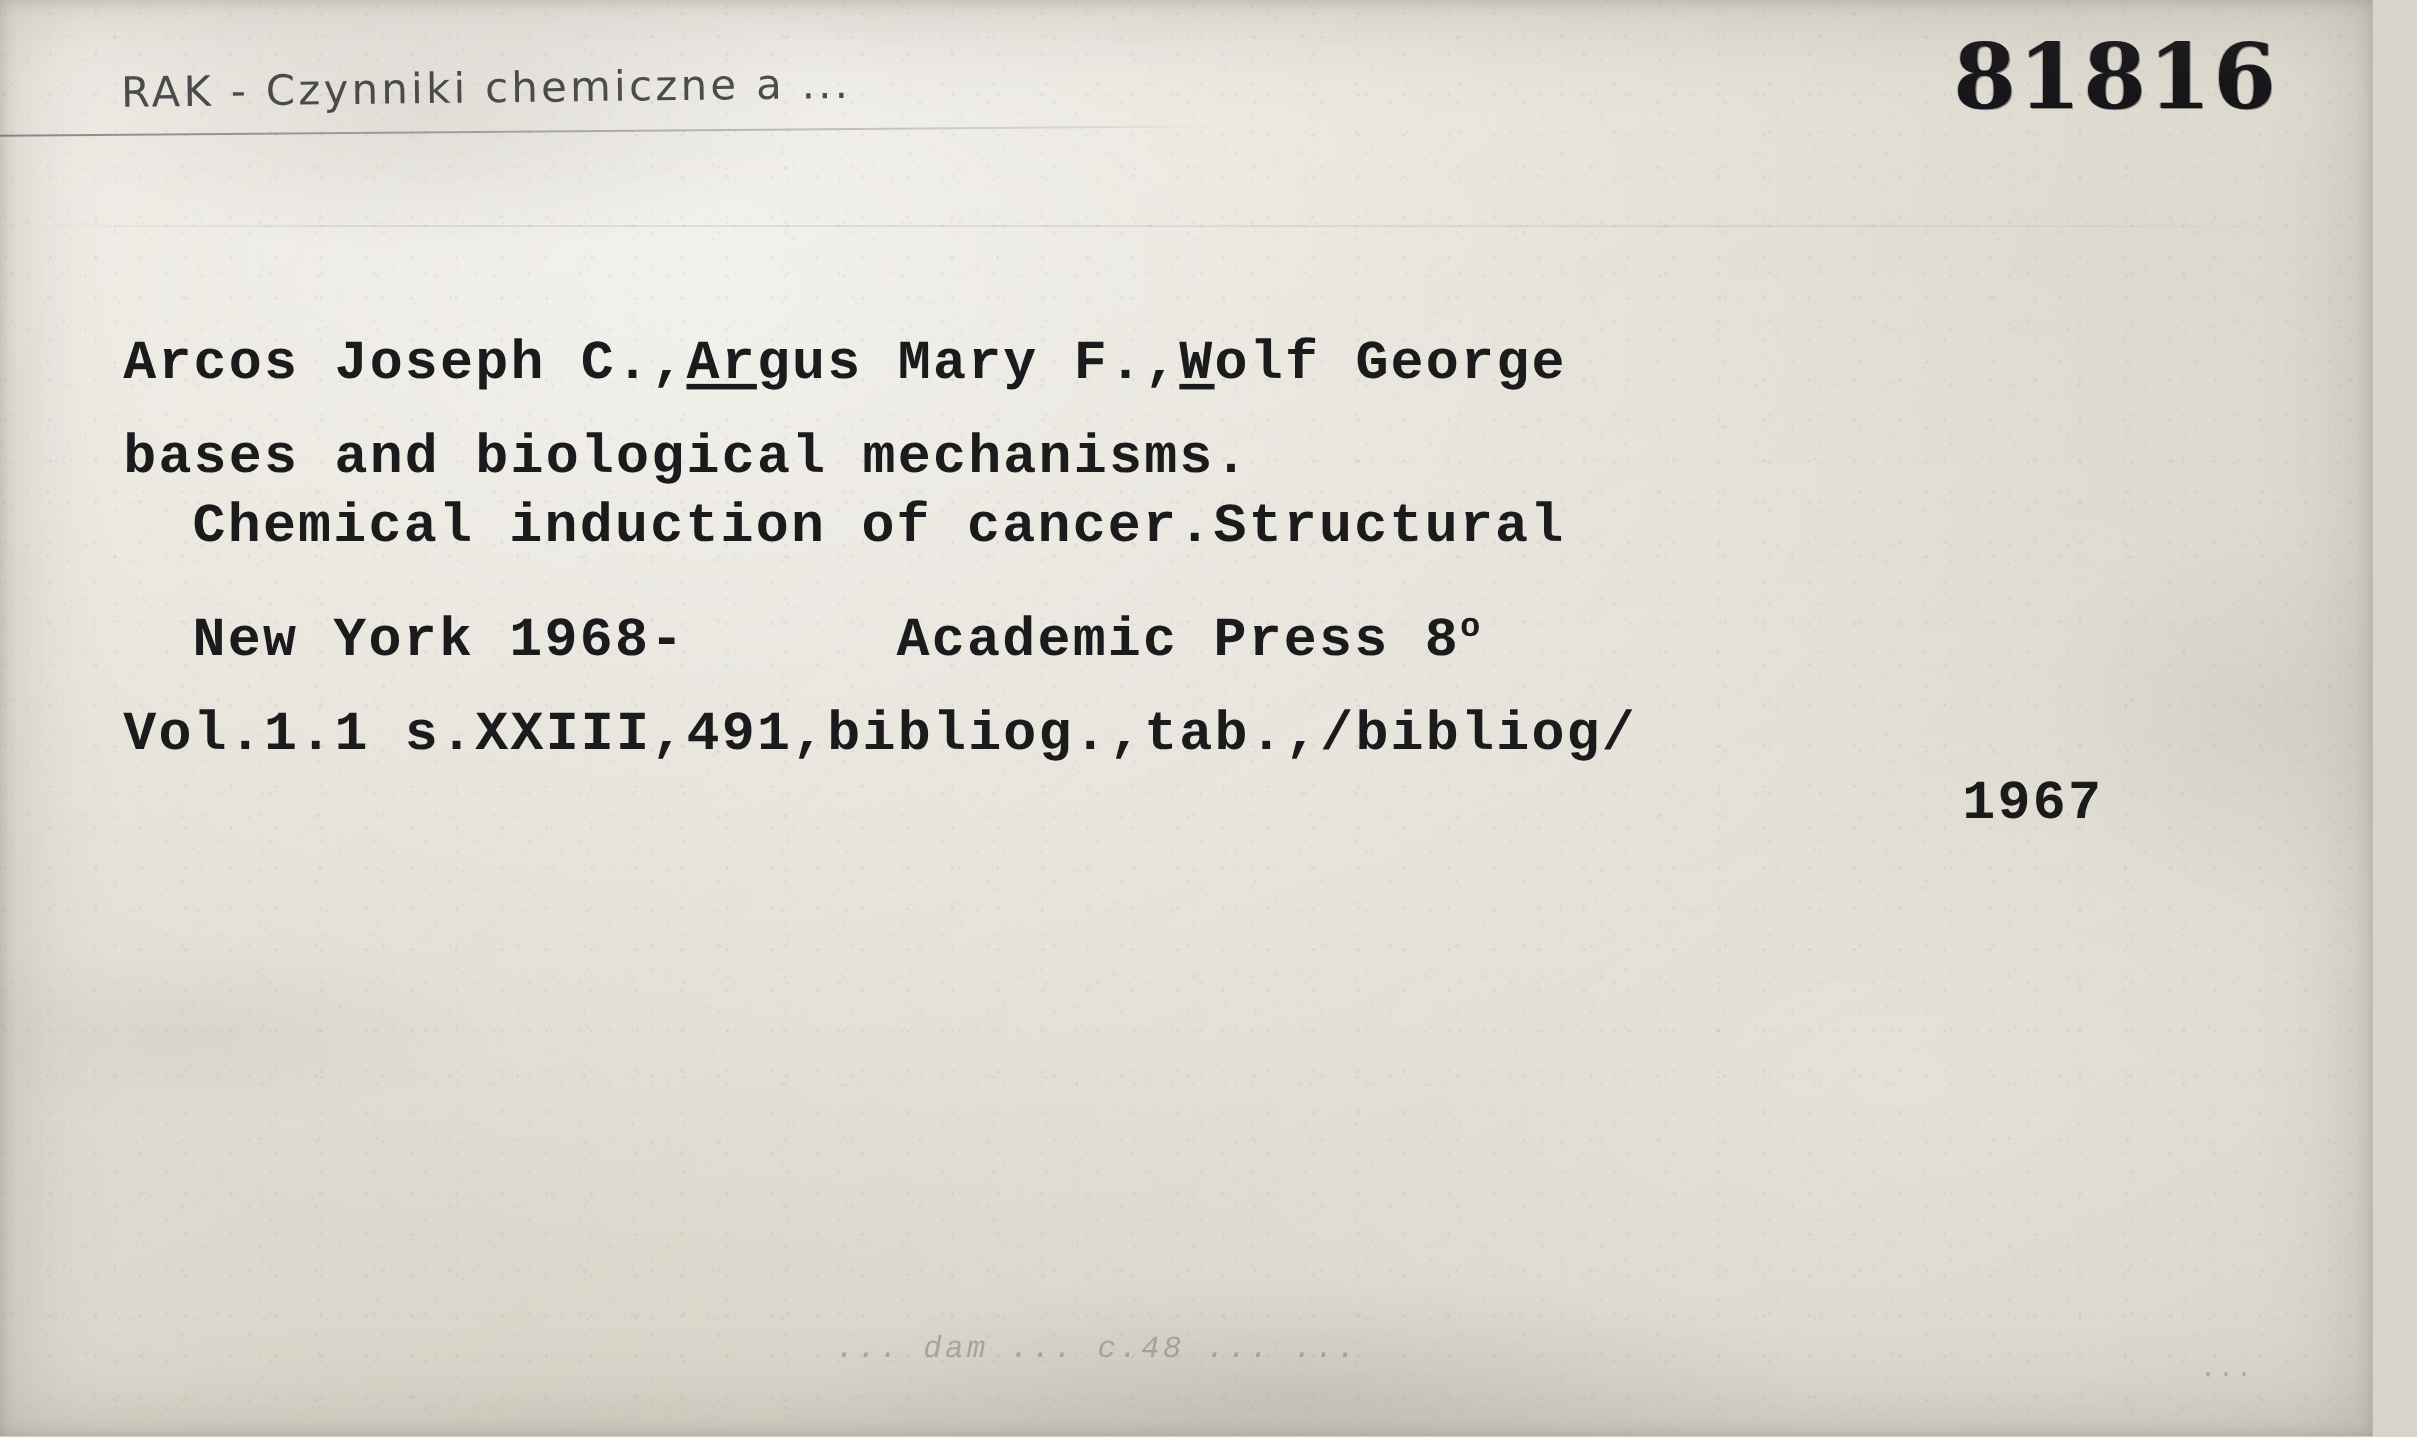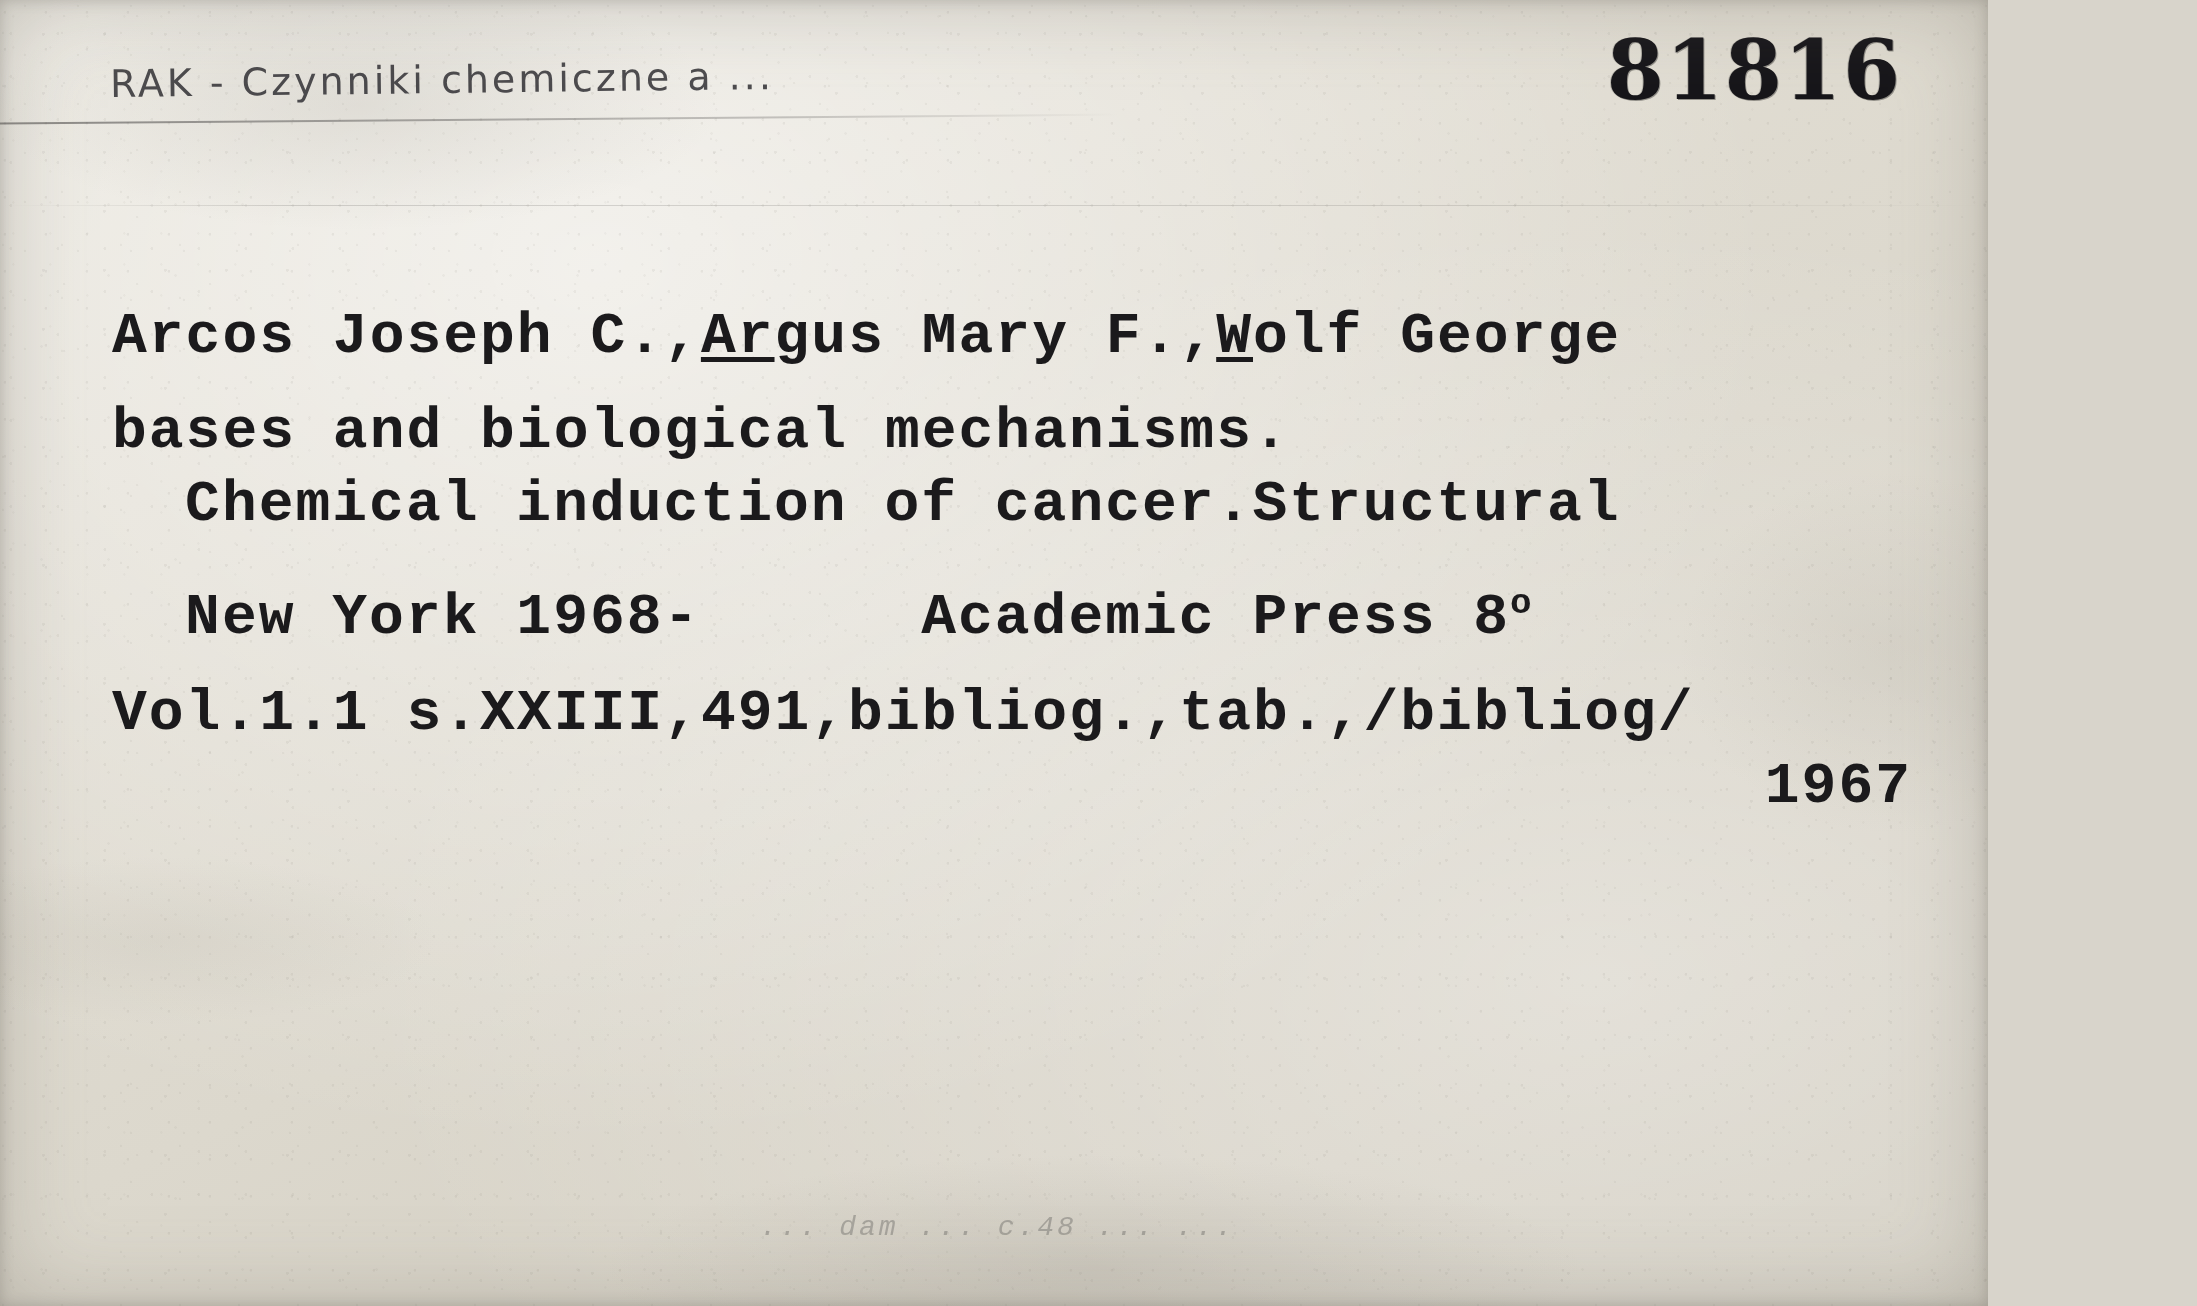--- a/index.html
+++ b/index.html
@@ -10,21 +10,21 @@
   body {
     width: 2197px;
     height: 1306px;
     overflow: hidden;
     font-family: "Liberation Mono", monospace;
   }
 
   
   .card {
     position: relative;
-    width: 1988px;
+    width: 2157px;
     height: 1306px;
     background:
       radial-gradient(ellipse at 30% 20%, rgba(255,255,255,0.55) 0%, rgba(255,255,255,0) 60%),
       radial-gradient(ellipse at 80% 75%, rgba(255,255,255,0.35) 0%, rgba(255,255,255,0) 55%),
       linear-gradient(155deg, #e9e6dd 0%, #e3dfd5 25%, #dcd8cd 55%, #d5d0c4 80%, #cfcabd 100%);
     overflow: hidden;
   }
 
   
   .grain {
@@ -103,21 +103,21 @@
 
   
   .typed {
     position: absolute;
     left: 112px;
     top: 300px;
     width: 2000px;
     color: #1b1a1c;
     font-family: "Liberation Mono", "DejaVu Sans Mono", monospace;
     font-weight: 700;
-    font-size: 58px;
+    font-size: 50px;
     line-height: 1.26;
     letter-spacing: 2.0px;
   }
   .typed .line { white-space: pre; }
   .typed .indent { display: inline-block; width: 2.1ch; }
   .gap-sm { height: 22px; }
   .gap-md { height: 40px; }
 
   .uline { text-decoration: underline; text-underline-offset: 5px; }
 

